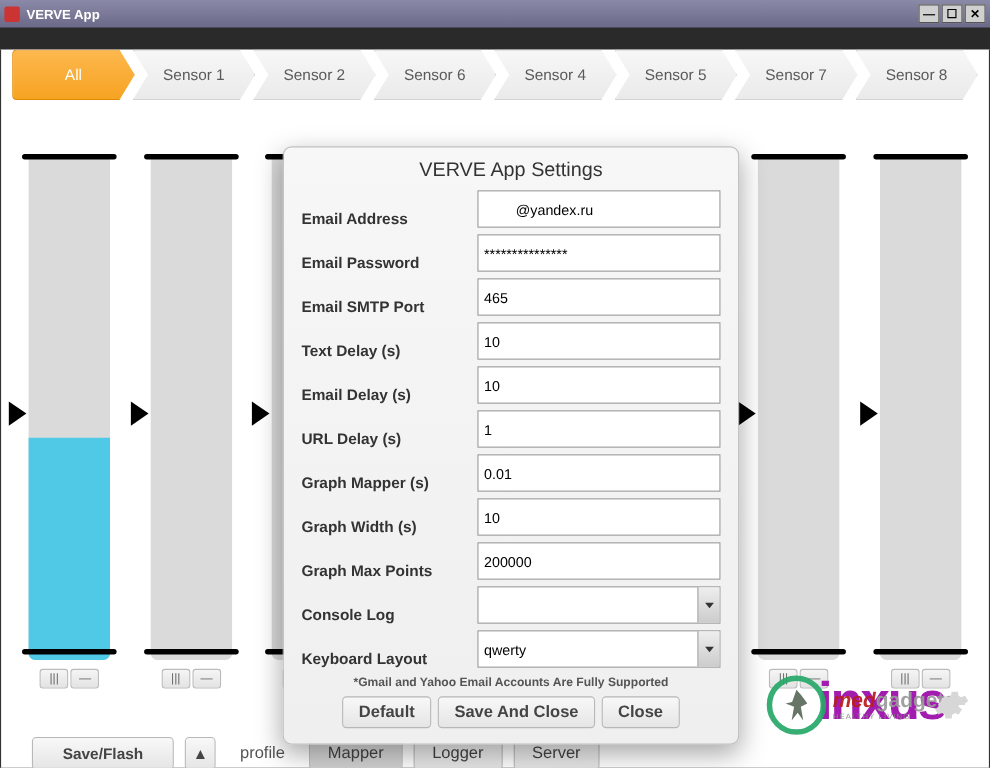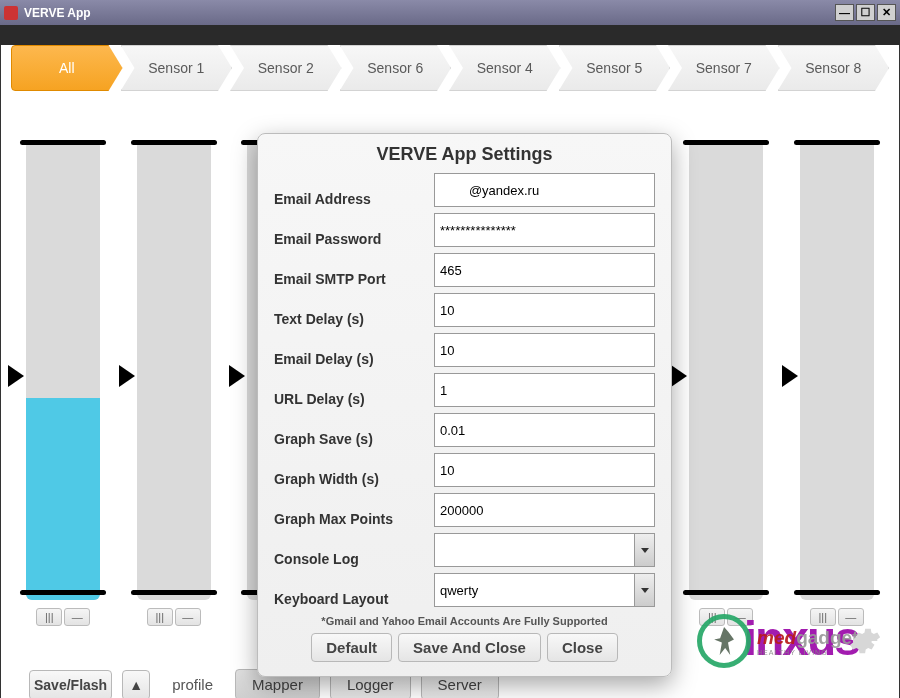--- a/index.html
+++ b/index.html
@@ -119,21 +119,21 @@
   display: flex; align-items: center; justify-content: center;
   font-size: 11px; color: #666; cursor: pointer;
 }
 
 .bottom-bar {
   position: absolute;
   bottom: 16px; left: 28px; right: 20px;
   display: flex; align-items: center; gap: 10px;
 }
 .btn {
-  padding: 6px 4px;
+  padding: 6px 27px;
   background: linear-gradient(#f8f8f8,#e5e5e5);
   border: 1px solid #b8b8b8; border-radius: 4px;
   color: #444; font-size: 14px; font-weight: bold;
   cursor: pointer;
 }
 .updown {
   width: 28px; height: 30px; padding:0;
   display:flex; align-items:center; justify-content:center;
 }
 .bottom-bar .label-plain {
@@ -159,21 +159,21 @@
   border: 1px solid #bcbcbc;
   border-radius: 8px;
   box-shadow: 0 8px 24px rgba(0,0,0,.35);
   padding: 10px 16px 14px 16px;
   z-index: 20;
 }
 .dialog h2 {
   text-align: center;
   font-size: 18px;
   color: #333;
-  font-weight: bold;
+  font-weight: normal;
   margin-bottom: 8px;
 }
 .dialog .row {
   display: flex; align-items: flex-end;
   margin: 6px 0;
 }
 .dialog .row label {
   width: 160px;
   font-size: 14px; font-weight: bold; color: #333;
 }
@@ -399,21 +399,21 @@
         </div>
       <div class="row">
           <label>Email Delay (s)</label>
         <input type="text" value="10" style="">
         </div>
       <div class="row">
           <label>URL Delay (s)</label>
         <input type="text" value="1" style="">
         </div>
       <div class="row">
-          <label>Graph Save (s)</label>
+          <label>Graph Mapper (s)</label>
         <input type="text" value="0.01" style="">
         </div>
       <div class="row">
           <label>Graph Width (s)</label>
         <input type="text" value="10" style="">
         </div>
       <div class="row">
           <label>Graph Max Points</label>
         <input type="text" value="200000" style="">
         </div>

